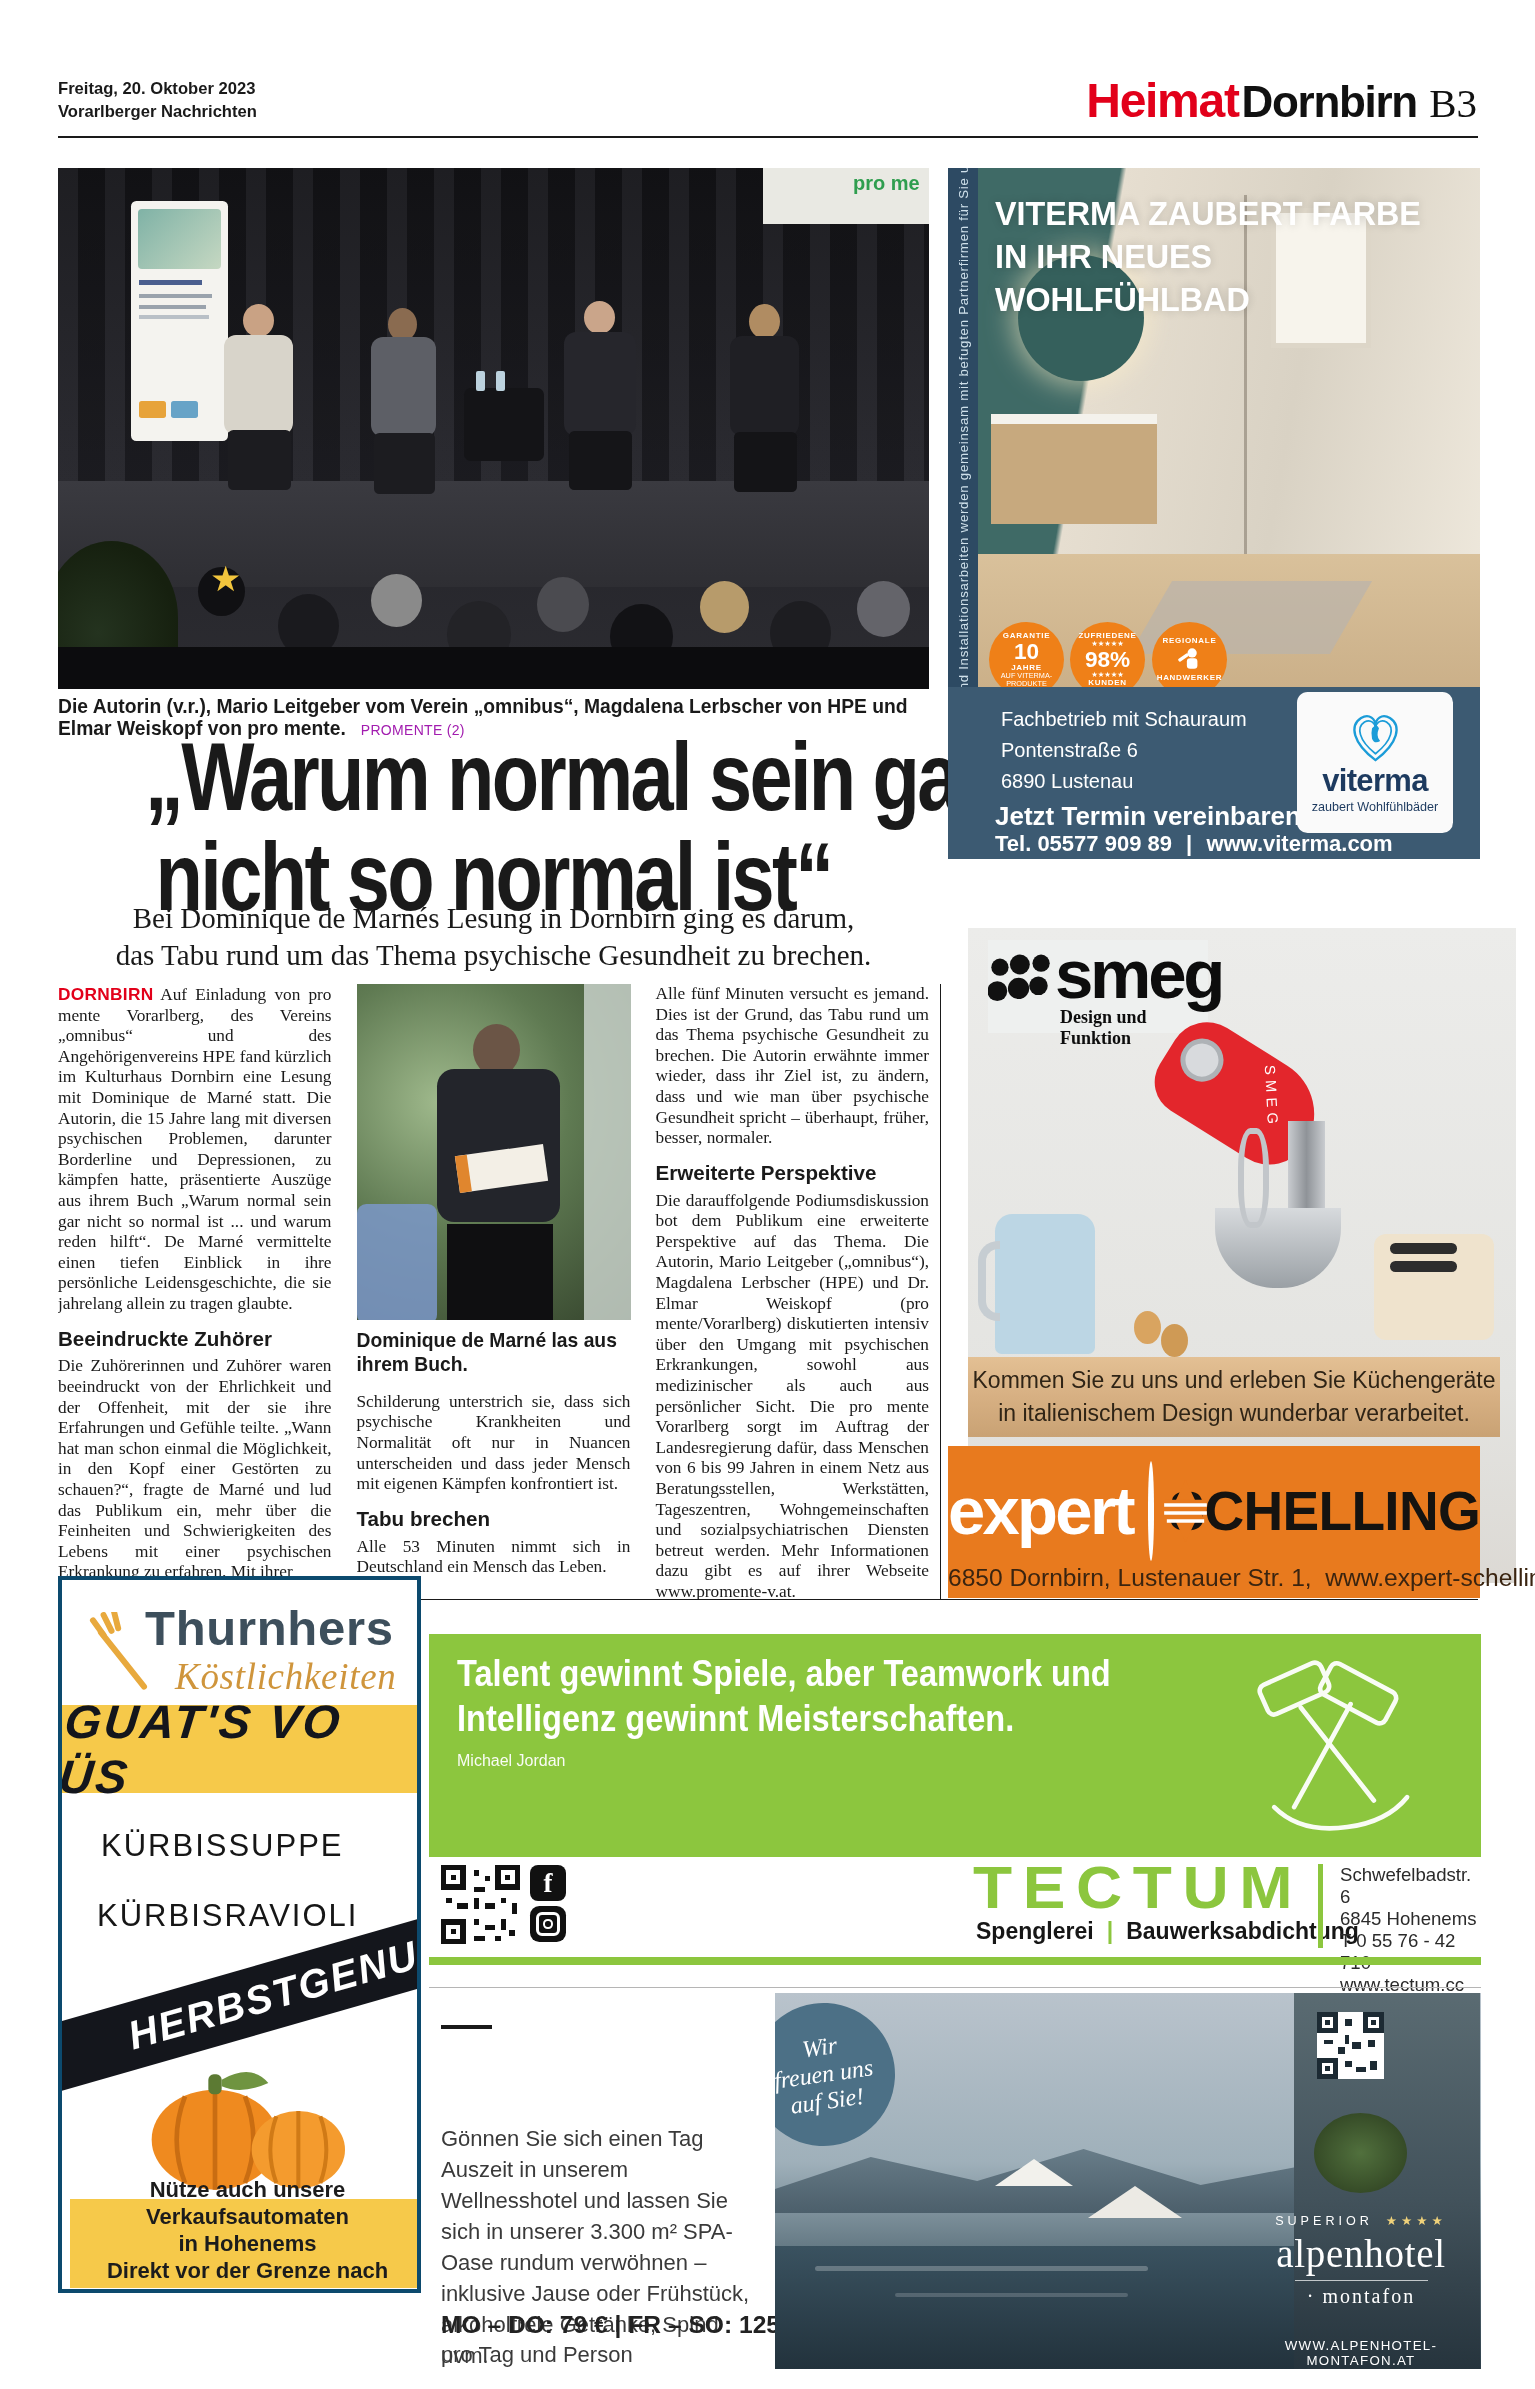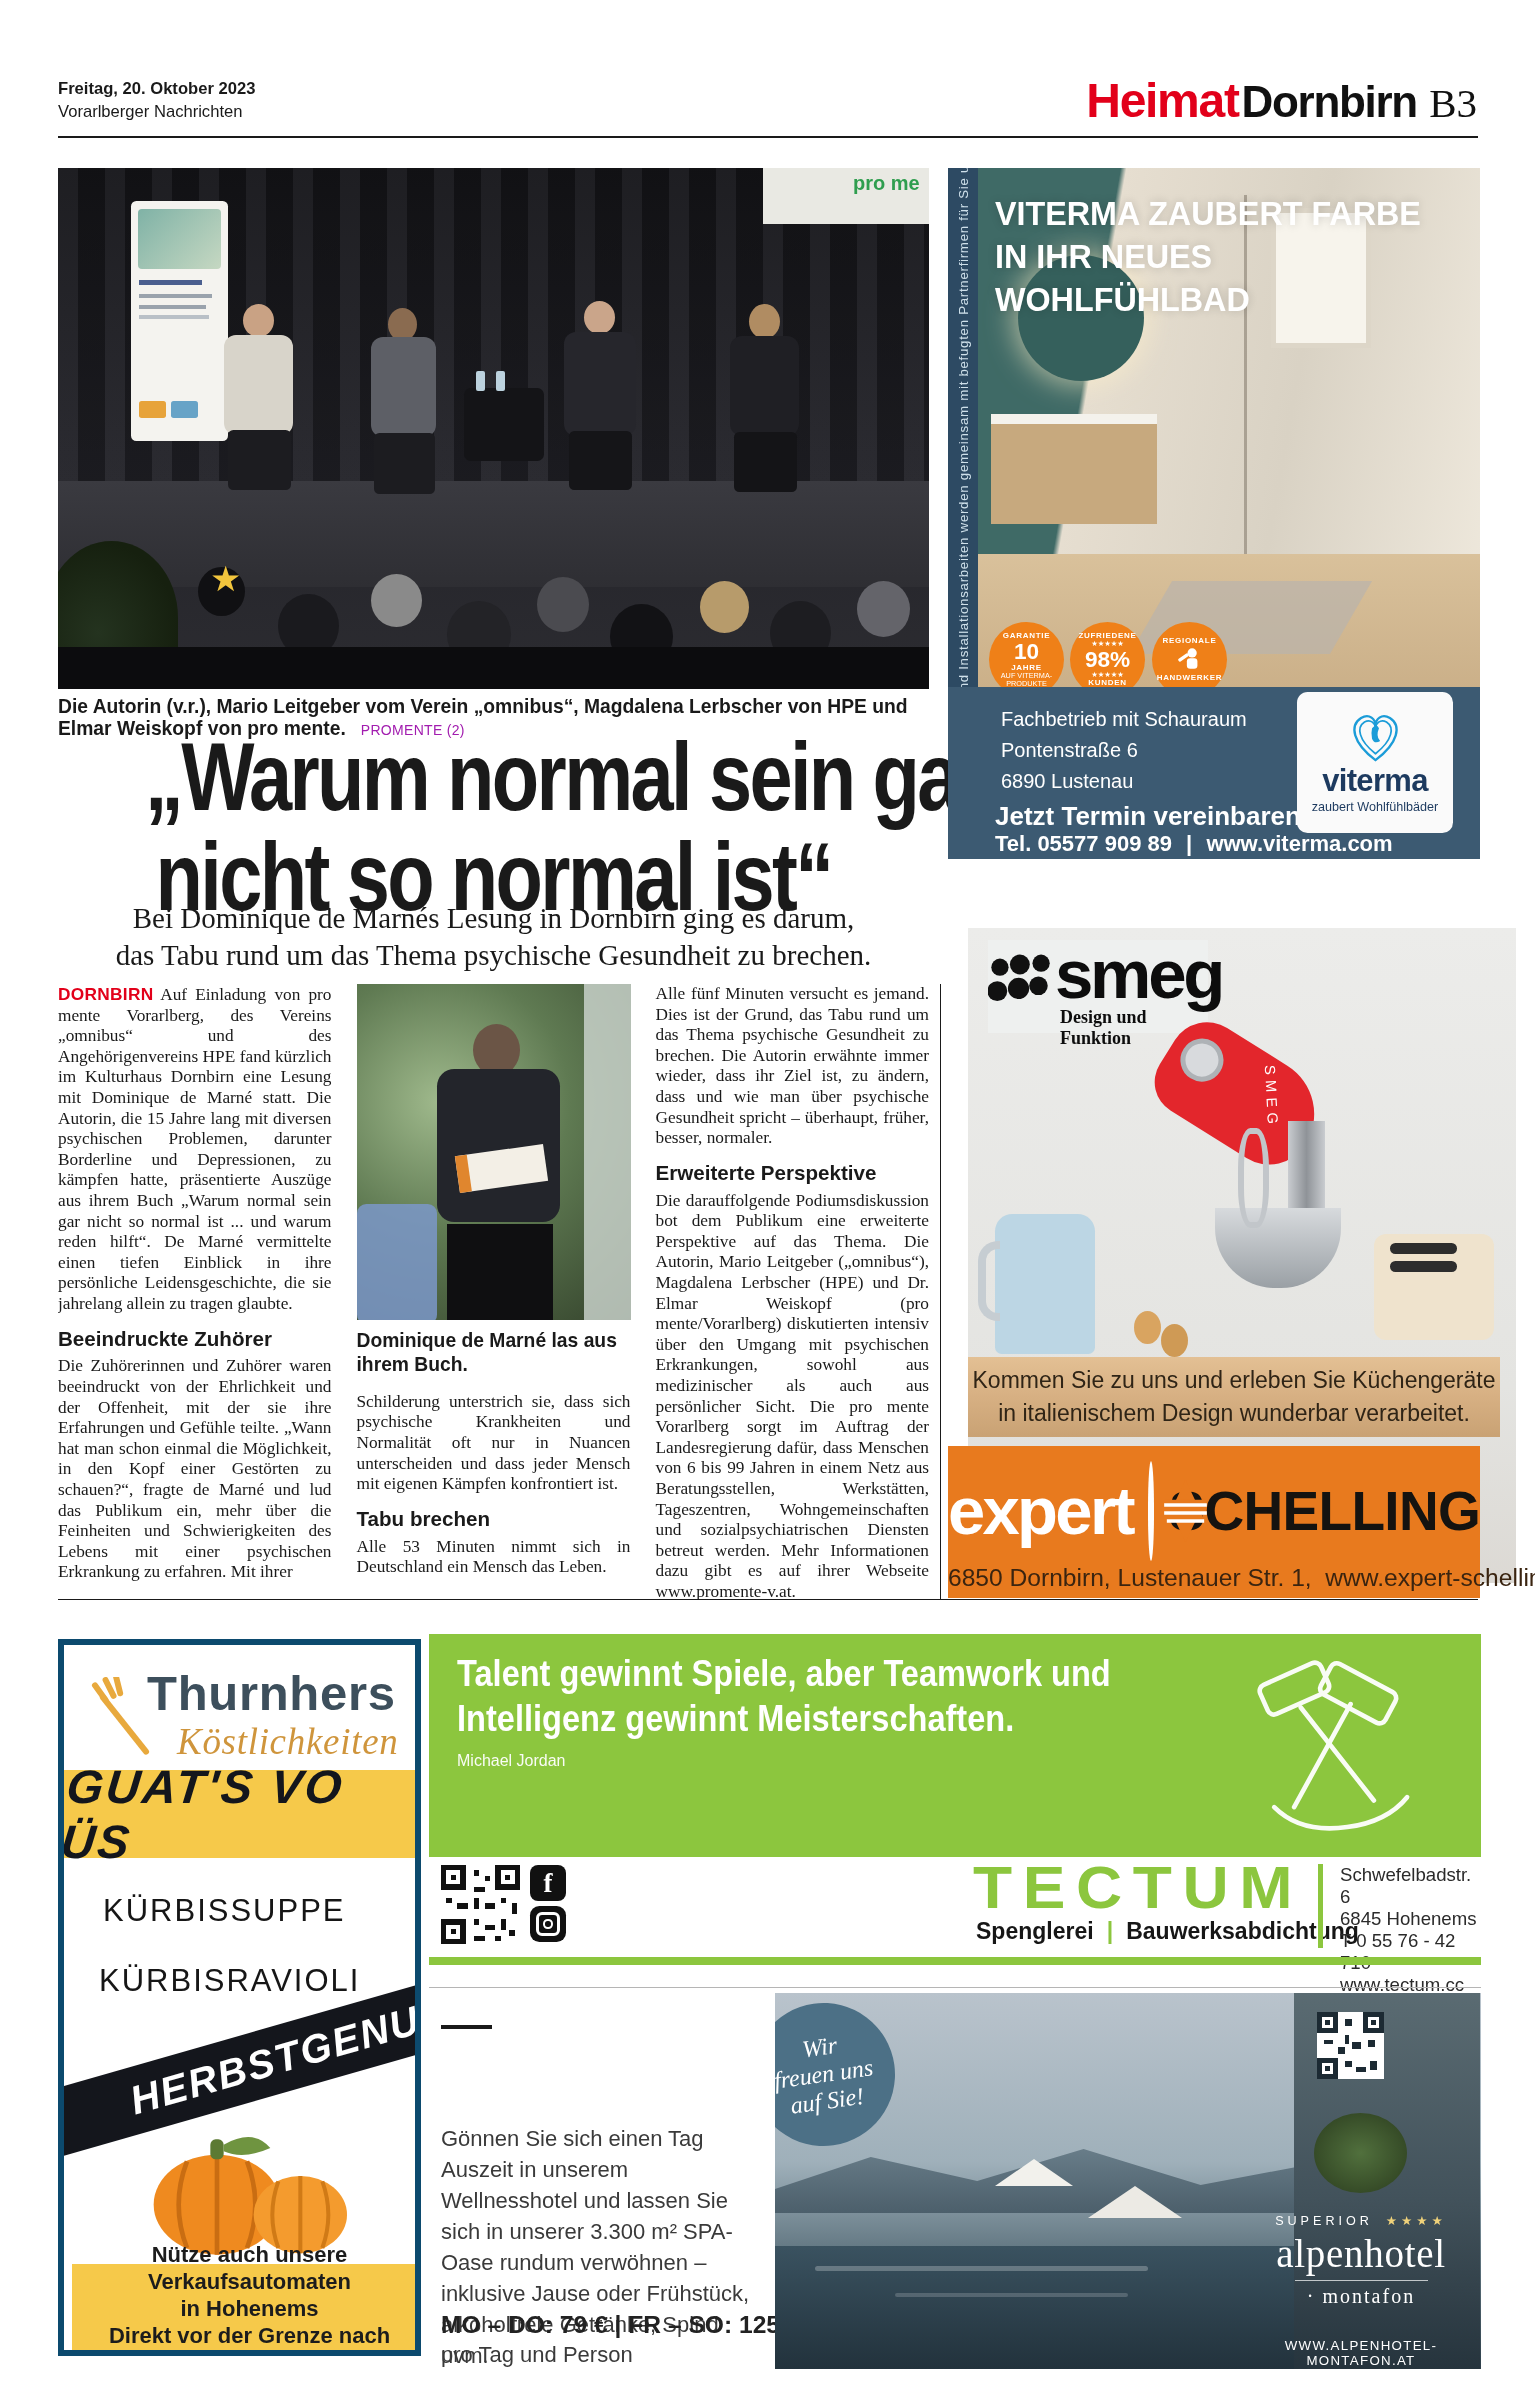--- a/index.html
+++ b/index.html
@@ -24,21 +24,21 @@
   .head{position:absolute;border-radius:50%;}
   .qr rect{shape-rendering:crispEdges;}
 </style>
 </head>
 <body>
 
 <div class="page">
 
   <div class="abs" style="left:58px;top:79px;width:466px;">
     <div style="font-size:16.6px;font-weight:bold;">Freitag, 20. Oktober 2023</div>
-    <div style="font-size:16.6px;font-weight:normal;margin-top:2.7px;">Vorarlberger Nachrichten</div>
+    <div style="font-size:16.6px;font-weight:bold;margin-top:2.7px;">Vorarlberger Nachrichten</div>
   </div>
   <div class="abs" style="left:865px;top:73px;width:612px;text-align:right;white-space:nowrap;">
     <span style="font-size:48px;font-weight:900;color:#e2001a;letter-spacing:-1.3px;">Heimat</span>
     <span style="font-size:44px;font-weight:900;color:#111;letter-spacing:-1.3px;">Dornbirn</span>
     <span class="serif" style="font-size:41px;color:#111;margin-left:9.3px;">B3</span>
   </div>
   <div class="abs hline" style="left:58px;top:136px;width:1420px;height:2px;"></div>
 
   <div class="abs" style="left:58px;top:168px;width:871px;height:521px;overflow:hidden;background:linear-gradient(180deg,#17171b 0%,#232329 55%,#2c2c31 100%);">
 
@@ -267,21 +267,21 @@
         </svg>
       </span>
       <span style="font-size:55px;font-weight:900;color:#151310;letter-spacing:-0.7px;">SCHELLING</span>
     </div>
     <div class="abs" style="left:0;top:118px;width:532px;text-align:center;font-size:24.6px;color:#3a2410;white-space:nowrap;">
       <span>6850 Dornbirn, Lustenauer Str. 1,</span>
       <span style="margin-left:6.7px;">www.expert-schelling.at</span>
     </div>
   </div>
 
-  <div class="abs" style="left:58px;top:1639px;width:363px;height:717px;background:#fff;border:6px solid #0c4a6e;box-sizing:border-box;overflow:hidden;">
+  <div class="abs" style="left:58px;top:1576px;width:363px;height:717px;background:#fff;border:4px solid #0c4a6e;box-sizing:border-box;overflow:hidden;">
     <svg width="73" height="87" viewBox="0 0 110 130" class="abs" style="left:18.6px;top:32px;">
       <g stroke="#e8a93d" stroke-width="9" stroke-linecap="round">
         <line x1="30" y1="30" x2="95" y2="112"></line>
         <line x1="18" y1="12" x2="34" y2="34"></line>
         <line x1="34" y1="4" x2="46" y2="28"></line>
         <line x1="50" y1="0" x2="56" y2="24"></line>
       </g>
     </svg>
     <div class="abs" style="left:83px;top:20px;font-size:49px;font-weight:bold;color:#3d4f5c;letter-spacing:0.7px;">Thurnhers</div>
     <div class="abs serif" style="left:113px;top:75px;font-size:37px;font-style:italic;color:#cf953c;letter-spacing:0.7px;">Köstlichkeiten</div>

